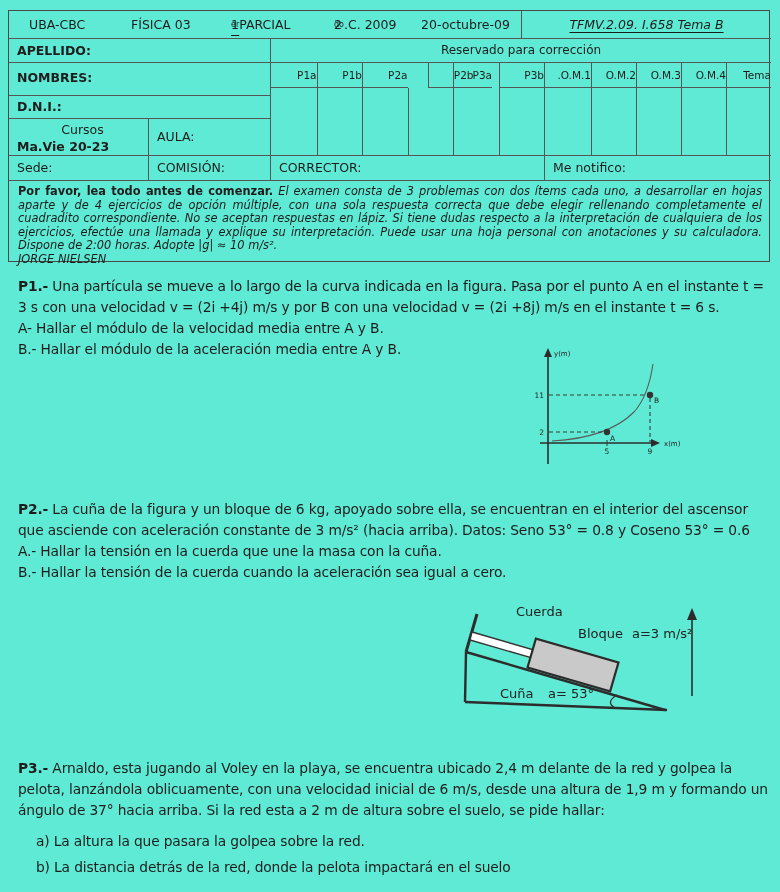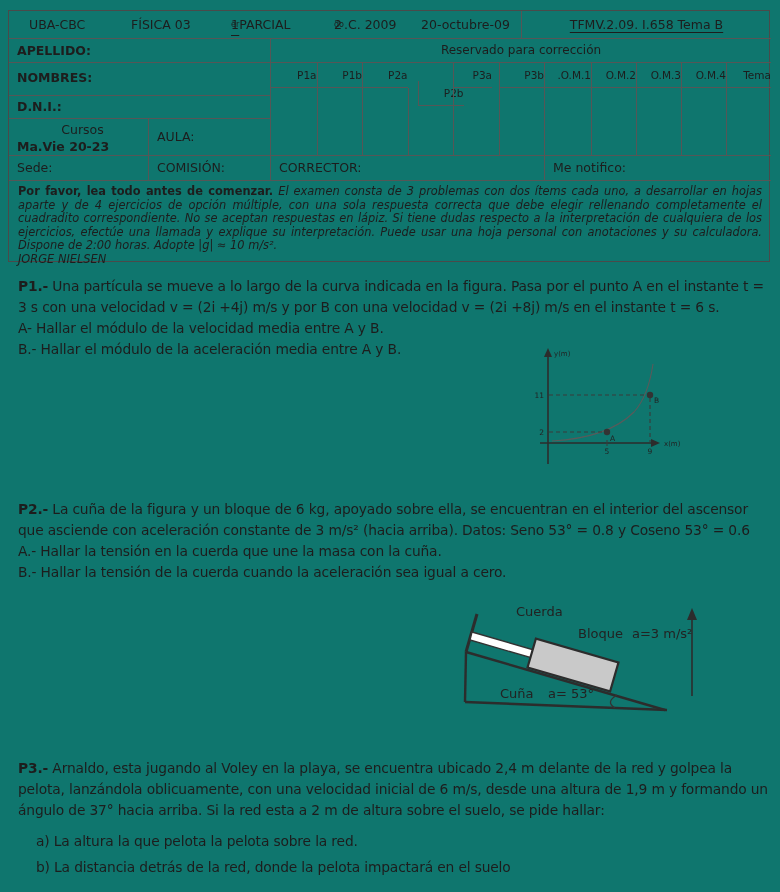--- a/index.html
+++ b/index.html
@@ -1,18 +1,18 @@
 <!DOCTYPE html>
 <html><head>
 <meta charset="utf-8">
 <style>
   html,body{margin:0;padding:0;background:#ffffff;}
   body{width:780px;height:892px;overflow:hidden;position:relative;
        font-family:"DejaVu Sans","Liberation Sans",sans-serif;color:#1d1d1d;}
-  .page{position:absolute;inset:0;background:#0f766e;}
+  .page{position:absolute;inset:0;background:#5eead4;}
 
   
   .formbox{position:absolute;left:8px;top:10px;width:762px;height:252px;
            border:1.6px solid #4a4a4a;box-sizing:border-box;font-size:12.5px;}
   .cell{position:absolute;box-sizing:border-box;}
   .bR{border-right:1.3px solid #565656;}
   .bB{border-bottom:1.3px solid #565656;}
   .bL{border-left:1.3px solid #565656;}
   .lbl{padding-left:8px;}
   .center{text-align:center;}
@@ -45,32 +45,32 @@
 
   <div class="formbox">
 
     <div class="cell toprow bB" style="left:0;top:0;width:512px;height:28px;">
       <span style="left:20px;">UBA-CBC</span>
       <span style="left:122px;">FÍSICA 03</span>
       <span class="und" style="left:222px;"><span>1</span><sup>er</sup><span> PARCIAL</span></span>
       <span style="left:325px;"><span>2</span><sup>do</sup><span>.C. 2009</span></span>
       <span style="left:412px;">20-octubre-09</span>
     </div>
-    <div class="cell bB bL center" style="left:512px;top:0;width:250px;height:28px;line-height:27px;">
+    <div class="cell bB bL center" style="left:512px;top:0;width:250px;height:28px;line-height:27px;font-style:italic;">
       <span class="und">TFMV.2.09. I.658 Tema B</span>
     </div>
 
     <div class="cell bR bB lbl" style="left:0;top:28px;width:262px;height:24px;line-height:23px;font-weight:600;">APELLIDO:</div>
     <div class="cell bB center" style="left:262px;top:28px;width:500px;height:24px;line-height:23px;font-size:12px;">Reservado para corrección</div>
 
     <div class="cell bR bB lbl" style="left:0;top:52px;width:262px;height:33px;line-height:30px;font-weight:600;">NOMBRES:</div>
     <div class="cell scorehead bB" style="left:262px;top:52px;width:45.5px;height:25px;">P1a</div>
     <div class="cell scorehead bB bL" style="left:307.5px;top:52px;width:45.5px;height:25px;">P1b</div>
     <div class="cell scorehead bB bL" style="left:353px;top:52px;width:45.5px;height:25px;">P2a</div>
-    <div class="cell scorehead bB bL" style="left:409px;top:52px;width:45.5px;height:25px;margin-top:18px;">P2b</div>
+    <div class="cell scorehead bB bL" style="left:419px;top:52px;width:45.5px;height:25px;">P2b</div>
     <div class="cell scorehead bB bL" style="left:444px;top:52px;width:39px;height:25px;">P3a</div>
     <div class="cell scorehead bB bL" style="left:489.5px;top:52px;width:45.5px;height:25px;">P3b</div>
     <div class="cell scorehead bB bL" style="left:535px;top:52px;width:47px;height:25px;">.O.M.1</div>
     <div class="cell scorehead bB bL" style="left:582px;top:52px;width:45px;height:25px;">O.M.2</div>
     <div class="cell scorehead bB bL" style="left:627px;top:52px;width:45px;height:25px;">O.M.3</div>
     <div class="cell scorehead bB bL" style="left:672px;top:52px;width:45px;height:25px;">O.M.4</div>
     <div class="cell scorehead bB bL" style="left:717px;top:52px;width:45px;height:25px;">Tema</div>
 
     <div class="cell bB" style="left:262px;top:77px;width:45.5px;height:68px;"></div>
     <div class="cell bB bL" style="left:307.5px;top:77px;width:45.5px;height:68px;"></div>
@@ -171,18 +171,18 @@
       <text x="50" y="102" font-size="13">Cuña</text>
       <text x="98" y="102" font-size="13">a= 53°</text>
     </svg>
   </div>
 
   <div class="prob" style="top:758px;">
     <div><span class="plabel">P3.-</span> <span>Arnaldo, esta jugando al Voley en la playa, se encuentra ubicado 2,4 m delante de la red y golpea la</span></div>
     <div>pelota, lanzándola oblicuamente, con una velocidad inicial de 6  m/s, desde una altura de 1,9 m y formando un</div>
     <div>ángulo de 37° hacia arriba. Si la red esta a 2 m de altura sobre el suelo, se pide hallar:</div>
     <div class="p3items">
-      <div>a)  La altura la que  pelota la pelota sobre la red.</div>
+      <div>a)  La altura la que  pasara la golpea sobre la red.</div>
       <div>b)  La distancia detrás de la red, donde la pelota  impactará en el suelo</div>
     </div>
   </div>
 
 </div>
 
 </body></html>

